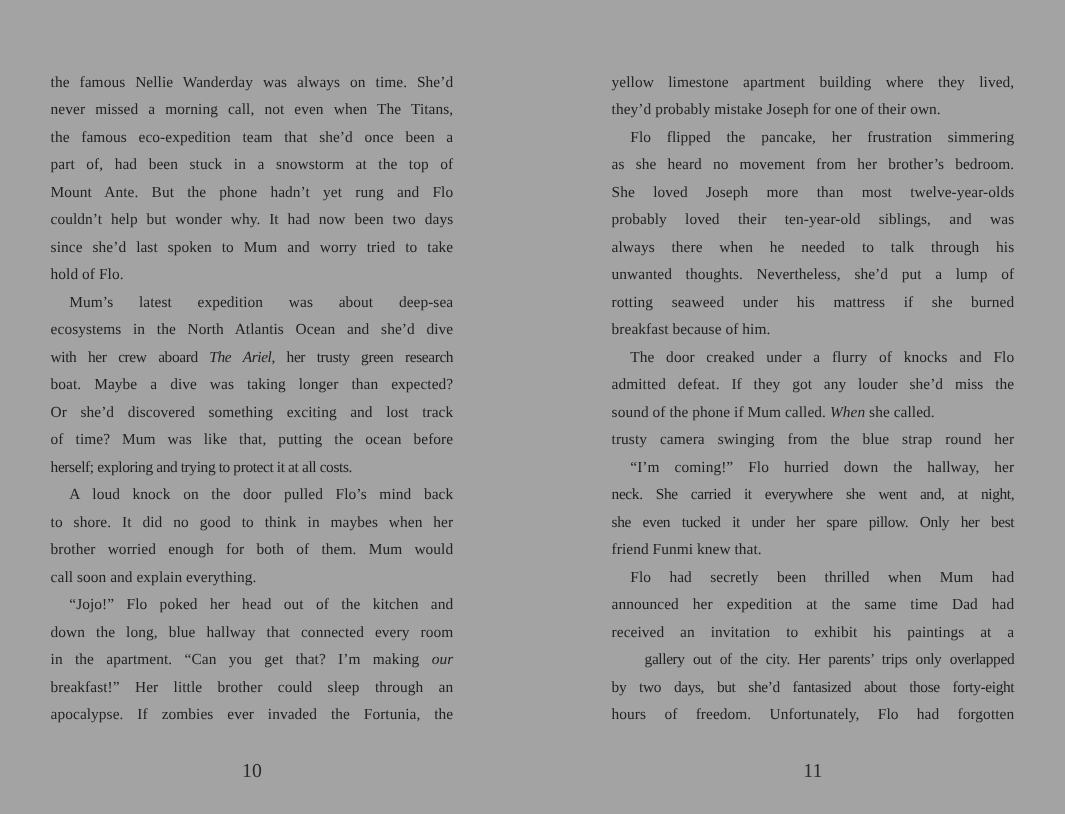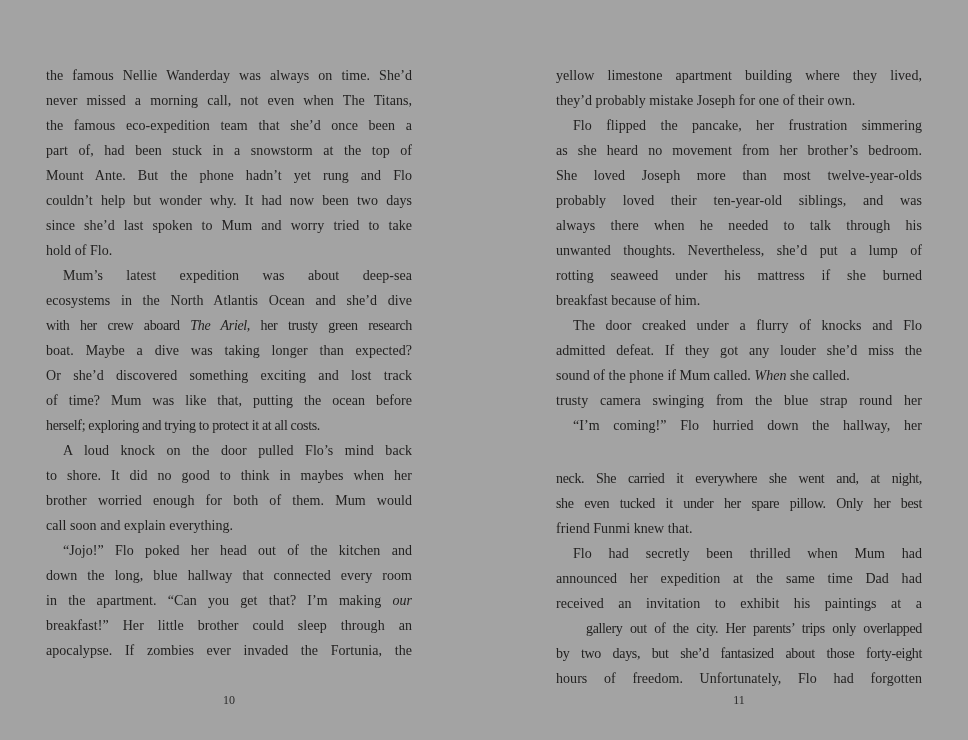--- a/index.html
+++ b/index.html
@@ -52,21 +52,21 @@
     text-indent: 17px;
   }
   .line .it {
     font-style: italic;
   }
   .folio {
     position: absolute;
     top: 691px;
     width: 366px;
     text-align: center;
-    font-size: 12px;
+    font-size: 18px;
     line-height: 18px;
     color: #2b2b2b;
   }
   .page.left  .folio { left: 46px; }
   .page.right .folio { left: 72px; }
 </style>
 </head>
 <body>
 
 <div class="spread">
@@ -111,21 +111,21 @@
         <div class="line fill"><span>probably loved their ten-year-old siblings, and was</span></div>
         <div class="line fill"><span>always there when he needed to talk through his</span></div>
         <div class="line fill"><span>unwanted thoughts. Nevertheless, she’d put a lump of</span></div>
         <div class="line fill"><span>rotting seaweed under his mattress if she burned</span></div>
         <div class="line"><span>breakfast because of him.</span></div>
         <div class="line indent fill"><span>The door creaked under a flurry of knocks and Flo</span></div>
         <div class="line fill"><span>admitted defeat. If they got any louder she’d miss the</span></div>
         <div class="line"><span>sound of the phone if Mum called. </span><span class="it">When</span><span> she called.</span></div>
         <div class="line fill"><span>trusty camera swinging from the blue strap round her</span></div>
         <div class="line indent fill"><span>“I’m coming!” Flo hurried down the hallway, her</span></div>
-        <div class="line fill" style="letter-spacing: -0.35px; margin-top: 28px;"><span>neck. She carried it everywhere she went and, at night,</span></div>
+        <div class="line fill" style="letter-spacing: -0.35px;"><span>neck. She carried it everywhere she went and, at night,</span></div>
         <div class="line fill" style="letter-spacing: -0.35px;"><span>she even tucked it under her spare pillow. Only her best</span></div>
         <div class="line"><span>friend Funmi knew that.</span></div>
         <div class="line indent fill"><span>Flo had secretly been thrilled when Mum had</span></div>
         <div class="line fill"><span>announced her expedition at the same time Dad had</span></div>
         <div class="line fill"><span>received an invitation to exhibit his paintings at a</span></div>
         <div class="line fill" style="letter-spacing: -0.35px; margin-left: 30px;"><span>gallery out of the city. Her parents’ trips only overlapped</span></div>
         <div class="line fill" style="letter-spacing: -0.35px;"><span>by two days, but she’d fantasized about those forty-eight</span></div>
         <div class="line fill"><span>hours of freedom. Unfortunately, Flo had forgotten</span></div>
       </div>
     <div class="folio">11</div>

